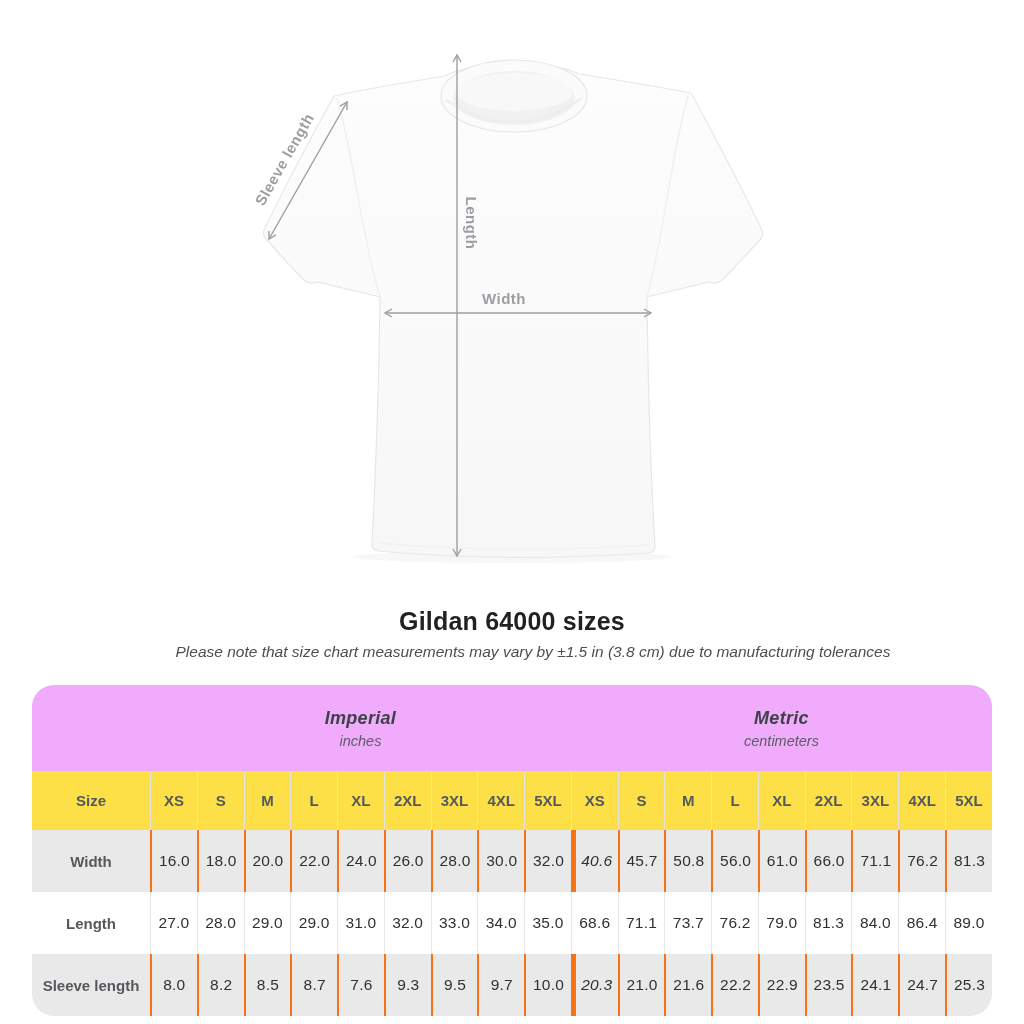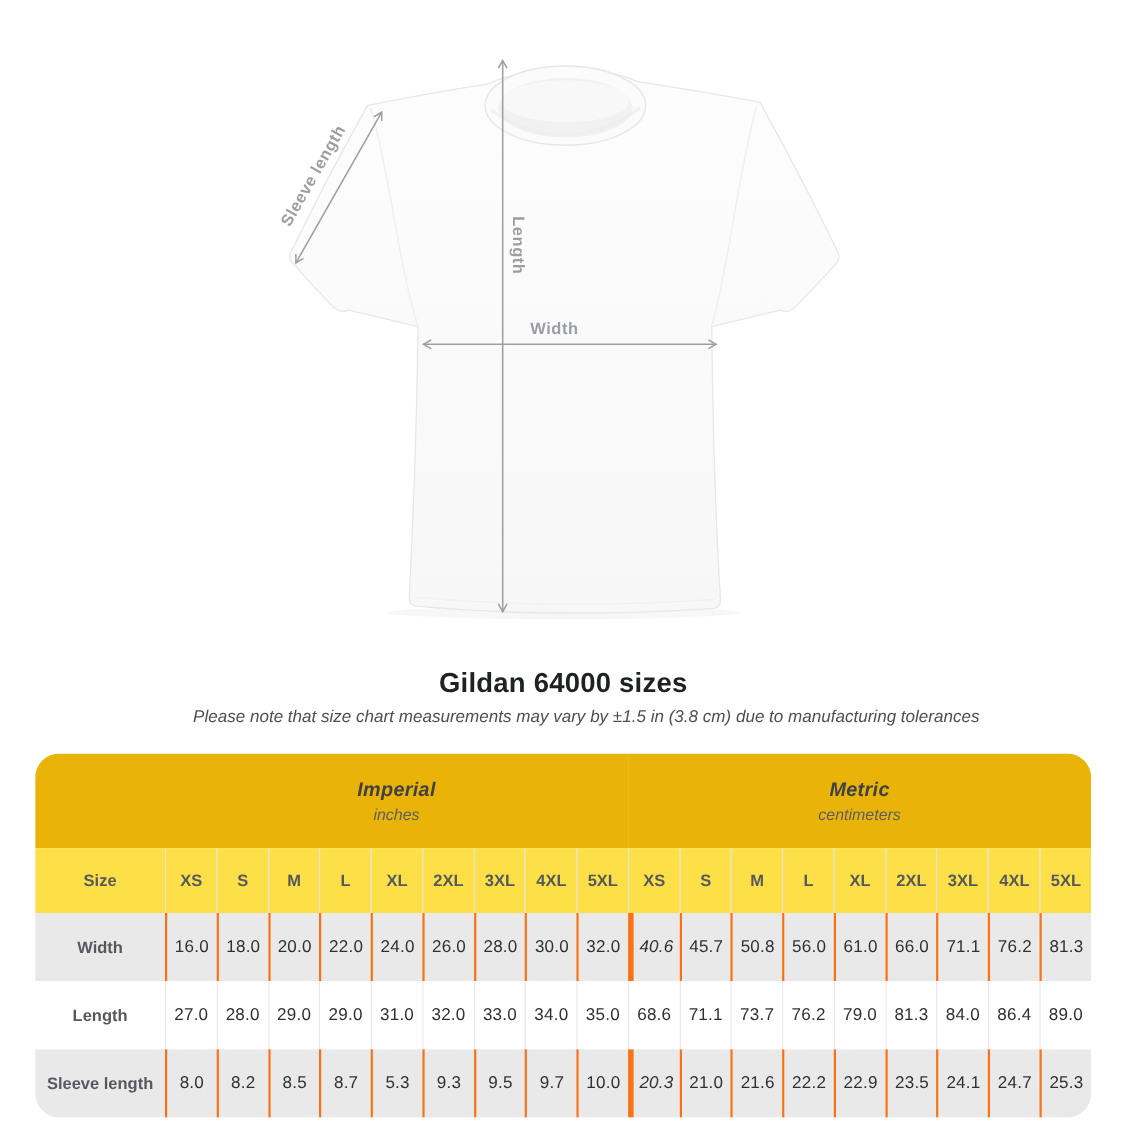--- a/index.html
+++ b/index.html
@@ -14,21 +14,21 @@
   .page-title{margin:26px 0 7px;text-align:center;font-size:25px;line-height:30px;
     font-weight:bold;color:#1f2224;letter-spacing:.2px;}
   .page-subtitle{margin:0 0 24px;text-align:center;font-style:italic;
     font-size:15.5px;color:#4b4f53;padding-left:42px;}
 
   
   .table-wrap{width:960px;margin:0 auto;border-radius:22px;overflow:hidden;}
   table.sizes{width:100%;border-collapse:separate;border-spacing:0;table-layout:fixed;}
   col.c-label{width:118px;}
 
-  tr.group-row td{background:#eab308;height:84px;text-align:center;vertical-align:middle;}
+  tr.group-row td{background:#f0abfc;height:84px;text-align:center;vertical-align:middle;}
   .gname{font-weight:bold;font-style:italic;font-size:18px;color:#3e4246;letter-spacing:.3px;}
   .gsub{font-style:italic;font-size:14.5px;color:#5b5f63;margin-top:4px;}
 
   tr.sizes-row th{background:#fde047;height:57px;text-align:center;vertical-align:middle;
     font-weight:bold;font-size:15px;color:#55595d;border-left:1px solid #e3e3e4;}
   tr.sizes-row th:first-child{border-left:none;}
 
   tr.data th.rowlab{height:60px;text-align:center;vertical-align:middle;
     font-weight:bold;font-size:15px;color:#55595d;}
   tr.data td.val{height:60px;text-align:center;vertical-align:middle;
@@ -217,21 +217,21 @@
         <td class="val">86.4</td>
         <td class="val">89.0</td>
       </tr>
 
       <tr class="data gray">
         <th class="rowlab">Sleeve length</th>
         <td class="val">8.0</td>
         <td class="val">8.2</td>
         <td class="val">8.5</td>
         <td class="val">8.7</td>
-        <td class="val">5.3</td>
+        <td class="val">7.6</td>
         <td class="val">9.3</td>
         <td class="val">9.5</td>
         <td class="val">9.7</td>
         <td class="val">10.0</td>
         <td class="val ms">20.3</td>
         <td class="val">21.0</td>
         <td class="val">21.6</td>
         <td class="val">22.2</td>
         <td class="val">22.9</td>
         <td class="val">23.5</td>

